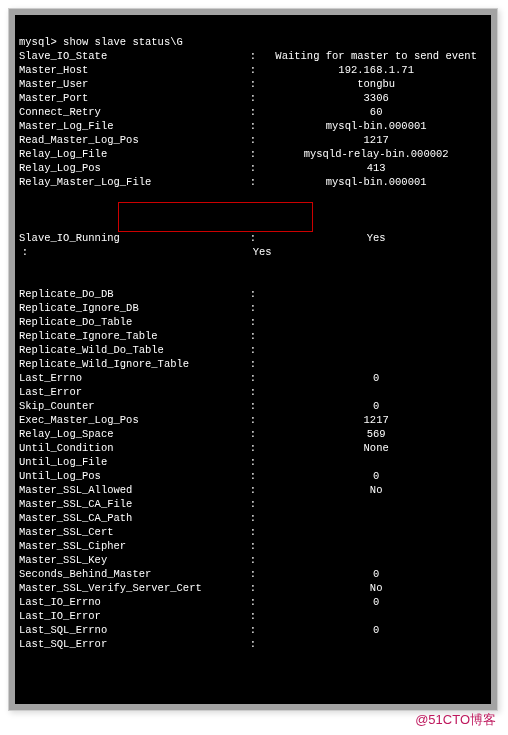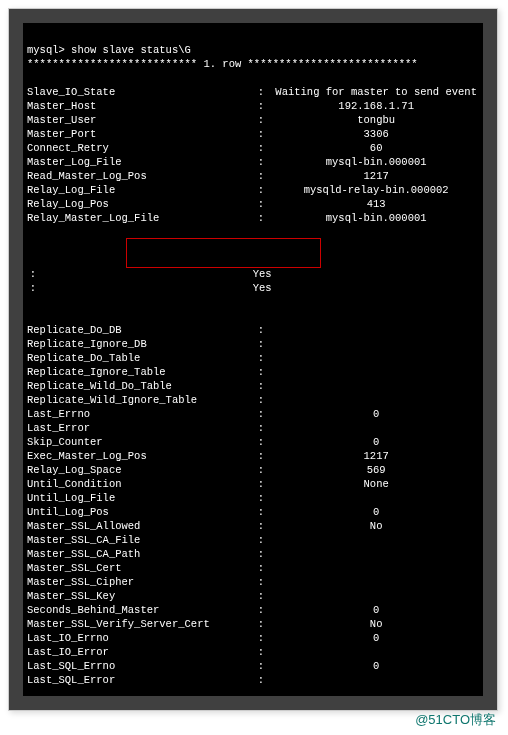--- a/index.html
+++ b/index.html
@@ -13,24 +13,24 @@
       height: 735px;
       position: relative;
       font-family: "Courier New", monospace;
     }
     .terminal-frame {
       position: absolute;
       top: 8px;
       left: 8px;
       width: 490px;
       height: 703px;
-      background: #404040;
+      background: #a3a3a3;
       border: 1px solid #cccccc;
       box-shadow: 2px 2px 6px rgba(0,0,0,0.15);
-      padding: 14px;
+      padding: 6px;
     }
     .terminal {
       width: 100%;
       height: 100%;
       background: #000000;
       color: #ffffff;
       font-size: 10.5px;
       line-height: 14px;
       padding: 6px 4px;
       overflow: hidden;
@@ -68,36 +68,35 @@
     .highlight-wrap {
       position: relative;
     }
     .header-row {
       white-space: pre;
     }
     .watermark {
       position: absolute;
       bottom: 6px;
       right: 12px;
-      color: #0f766e;
+      color: #be185d;
       font-family: Arial, sans-serif;
       font-size: 13px;
     }
   </style>
 </head>
 <body>
 
 <div class="terminal-frame">
   <div class="terminal">
 <span><span>mysql&gt; </span><span>show slave status\G</span></span>
-<div class="header-row">*************************** 1. row ***************************</div>
 <div id="status-block-1"><div class="row"><span class="label">Slave_IO_State</span><span class="colon">:</span><span class="value"> Waiting for master to send event</span></div><div class="row"><span class="label">Master_Host</span><span class="colon">:</span><span class="value"> 192.168.1.71</span></div><div class="row"><span class="label">Master_User</span><span class="colon">:</span><span class="value"> tongbu</span></div><div class="row"><span class="label">Master_Port</span><span class="colon">:</span><span class="value"> 3306</span></div><div class="row"><span class="label">Connect_Retry</span><span class="colon">:</span><span class="value"> 60</span></div><div class="row"><span class="label">Master_Log_File</span><span class="colon">:</span><span class="value"> mysql-bin.000001</span></div><div class="row"><span class="label">Read_Master_Log_Pos</span><span class="colon">:</span><span class="value"> 1217</span></div><div class="row"><span class="label">Relay_Log_File</span><span class="colon">:</span><span class="value"> mysqld-relay-bin.000002</span></div><div class="row"><span class="label">Relay_Log_Pos</span><span class="colon">:</span><span class="value"> 413</span></div><div class="row"><span class="label">Relay_Master_Log_File</span><span class="colon">:</span><span class="value"> mysql-bin.000001</span></div></div>
 <div class="highlight-wrap">
 <div class="highlight-box"></div>
-<div id="highlight-rows"><div class="row"><span class="colon">:</span><span class="value"> Yes</span></div><div class="row"><span class="colon">:</span><span class="value"> Yes</span></div></div>
+<div id="highlight-rows"><div class="row"><span class="label">Slave_IO_Running</span><span class="colon">:</span><span class="value"> Yes</span></div><div class="row"><span class="colon">:</span><span class="value"> Yes</span></div></div>
 </div>
 <div id="status-block-2"><div class="row"><span class="label">Replicate_Do_DB</span><span class="colon">:</span><span class="value"> </span></div><div class="row"><span class="label">Replicate_Ignore_DB</span><span class="colon">:</span><span class="value"> </span></div><div class="row"><span class="label">Replicate_Do_Table</span><span class="colon">:</span><span class="value"> </span></div><div class="row"><span class="label">Replicate_Ignore_Table</span><span class="colon">:</span><span class="value"> </span></div><div class="row"><span class="label">Replicate_Wild_Do_Table</span><span class="colon">:</span><span class="value"> </span></div><div class="row"><span class="label">Replicate_Wild_Ignore_Table</span><span class="colon">:</span><span class="value"> </span></div><div class="row"><span class="label">Last_Errno</span><span class="colon">:</span><span class="value"> 0</span></div><div class="row"><span class="label">Last_Error</span><span class="colon">:</span><span class="value"> </span></div><div class="row"><span class="label">Skip_Counter</span><span class="colon">:</span><span class="value"> 0</span></div><div class="row"><span class="label">Exec_Master_Log_Pos</span><span class="colon">:</span><span class="value"> 1217</span></div><div class="row"><span class="label">Relay_Log_Space</span><span class="colon">:</span><span class="value"> 569</span></div><div class="row"><span class="label">Until_Condition</span><span class="colon">:</span><span class="value"> None</span></div><div class="row"><span class="label">Until_Log_File</span><span class="colon">:</span><span class="value"> </span></div><div class="row"><span class="label">Until_Log_Pos</span><span class="colon">:</span><span class="value"> 0</span></div><div class="row"><span class="label">Master_SSL_Allowed</span><span class="colon">:</span><span class="value"> No</span></div><div class="row"><span class="label">Master_SSL_CA_File</span><span class="colon">:</span><span class="value"> </span></div><div class="row"><span class="label">Master_SSL_CA_Path</span><span class="colon">:</span><span class="value"> </span></div><div class="row"><span class="label">Master_SSL_Cert</span><span class="colon">:</span><span class="value"> </span></div><div class="row"><span class="label">Master_SSL_Cipher</span><span class="colon">:</span><span class="value"> </span></div><div class="row"><span class="label">Master_SSL_Key</span><span class="colon">:</span><span class="value"> </span></div><div class="row"><span class="label">Seconds_Behind_Master</span><span class="colon">:</span><span class="value"> 0</span></div><div class="row"><span class="label">Master_SSL_Verify_Server_Cert</span><span class="colon">:</span><span class="value"> No</span></div><div class="row"><span class="label">Last_IO_Errno</span><span class="colon">:</span><span class="value"> 0</span></div><div class="row"><span class="label">Last_IO_Error</span><span class="colon">:</span><span class="value"> </span></div><div class="row"><span class="label">Last_SQL_Errno</span><span class="colon">:</span><span class="value"> 0</span></div><div class="row"><span class="label">Last_SQL_Error</span><span class="colon">:</span><span class="value"> </span></div></div>
 
 
 
 
 
 
 
 

